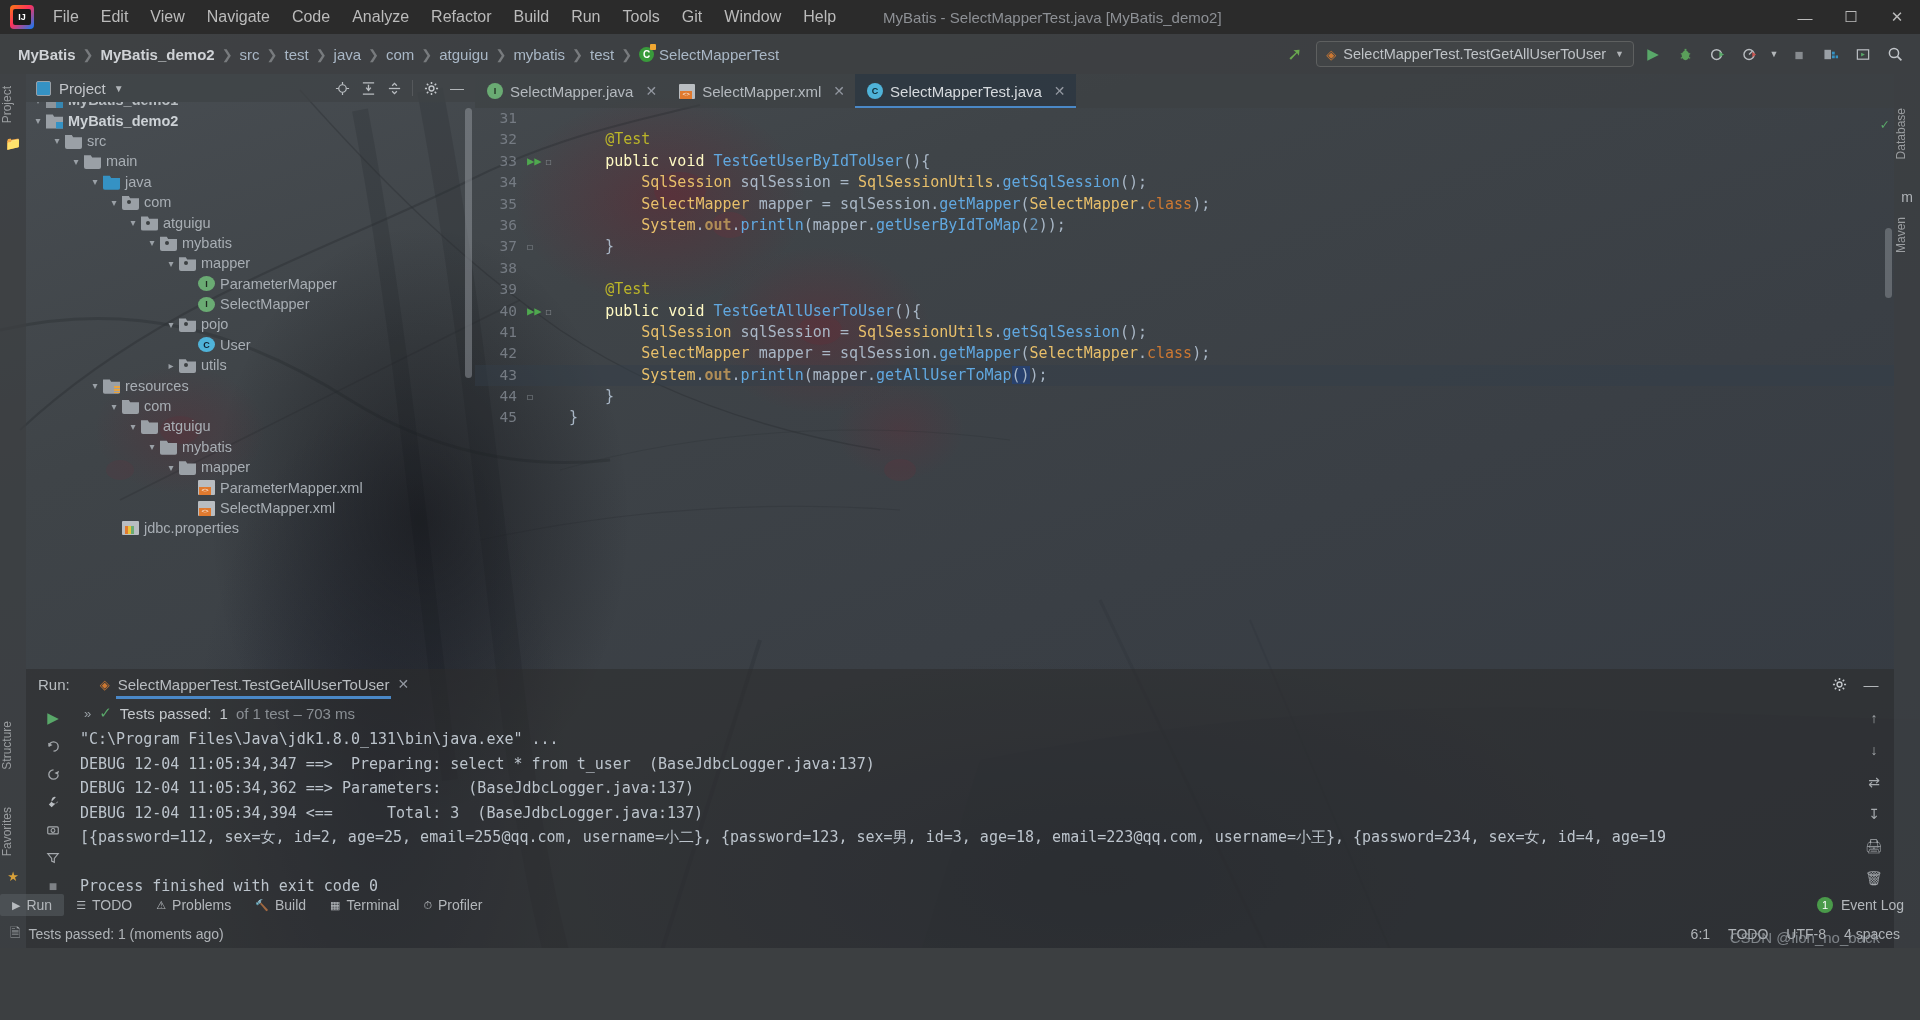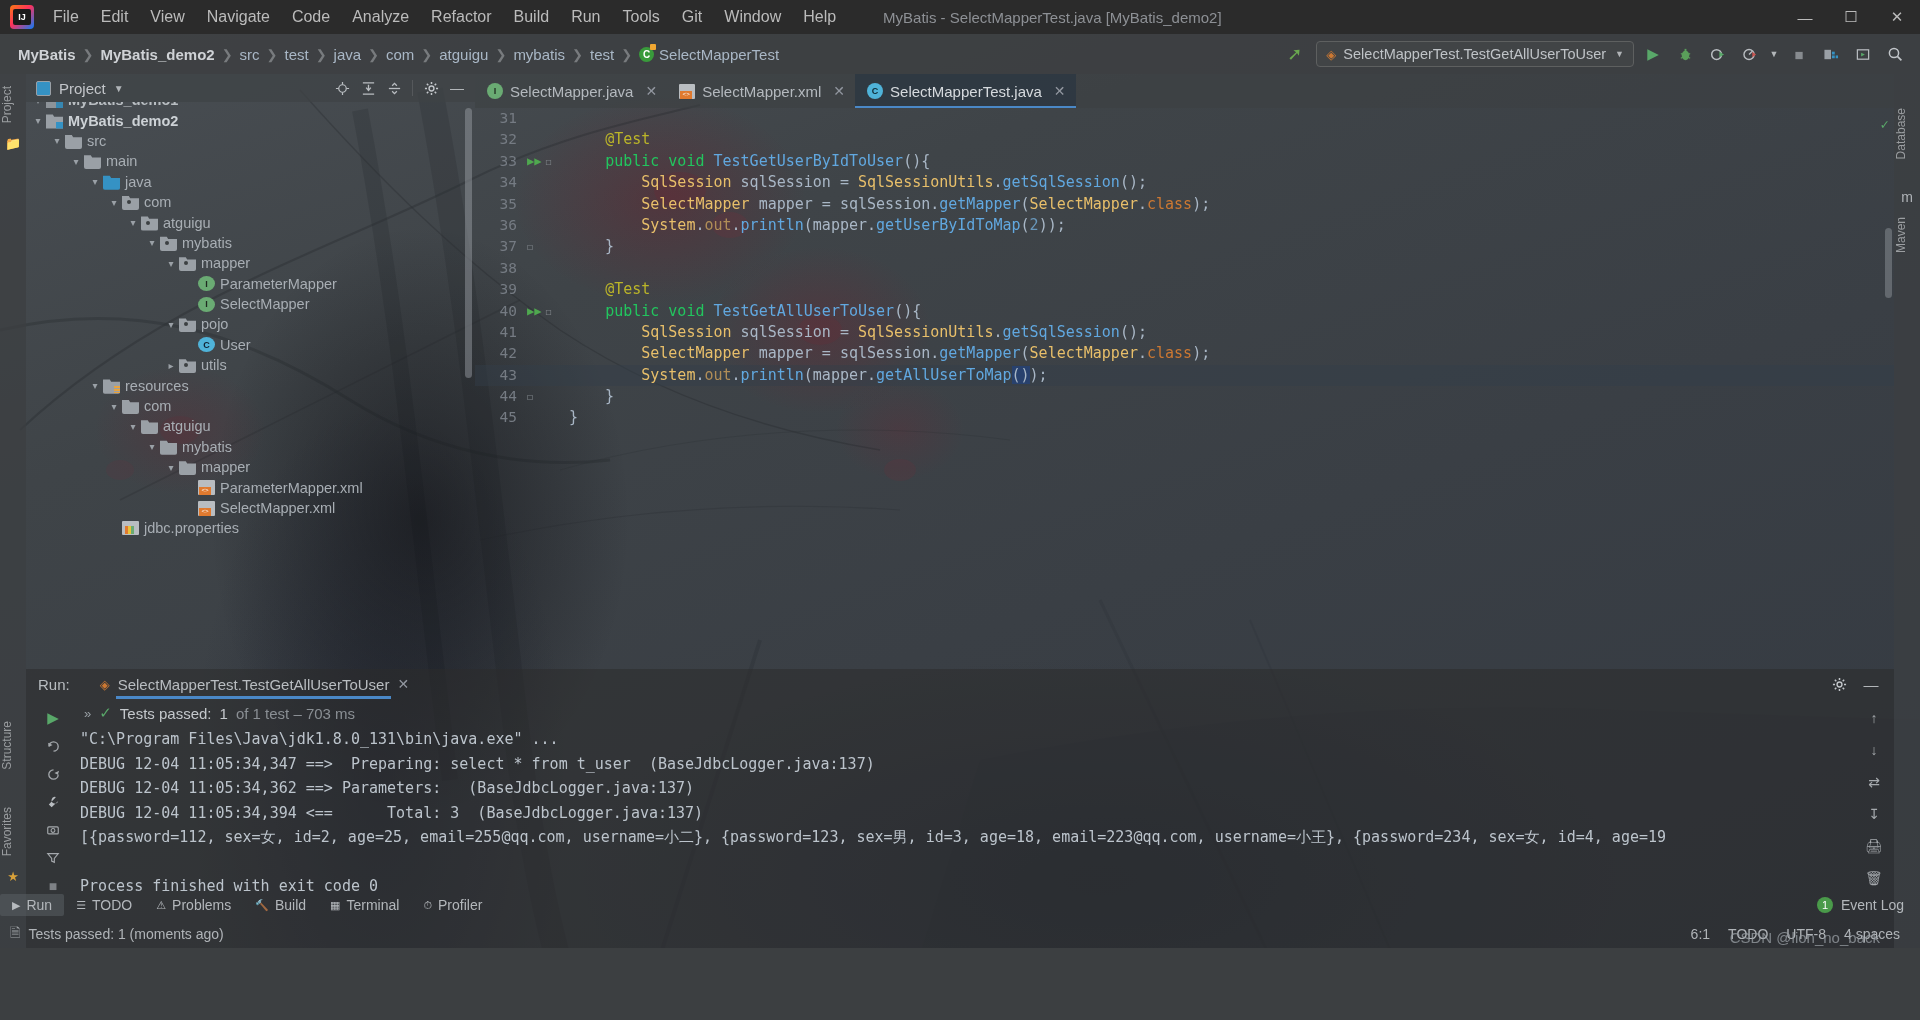--- a/index.html
+++ b/index.html
@@ -208,22 +208,22 @@
   .code-line.current{ background:rgba(50,62,74,0.45); }
   .gutter{
     width:50px; flex:0 0 50px; text-align:right; padding-right:8px;
     color:#757b83; font-size:14.5px;
   }
   .marks{ width:42px; flex:0 0 42px; display:flex; align-items:center; gap:4px; padding-left:2px;}
   .run-mark{ color:#4fa84f; font-size:12px; }
   .fold{ color:#7b8085; font-size:10px; }
   .code-text{ padding-left:2px; }
 
-  .k{color:#cc7832;} .kp{color:#22c55e;} .ann{color:#bbb529;}
-  .typ{color:#e8bf6a;} .mth{color:#61a8e0;} .num{color:#6897bb;} .pl{color:#a9b7c6;} .stat{color:#b08d57;}
+  .k{color:#cc7832;} .kp{color:#fef9c3;} .ann{color:#bbb529;}
+  .typ{color:#e8bf6a;} .mth{color:#61a8e0;} .num{color:#6897bb;} .pl{color:#a9b7c6;} .stat{color:#b08d57;font-weight:bold;}
   .sel{ background:rgba(33,66,131,0.65); }
 
   .editor-vscroll{
     position:absolute; right:2px; top:120px; width:7px; height:70px;
     background:rgba(140,146,152,0.5); border-radius:4px;
   }
   .gutter-check{ position:absolute; right:5px; top:6px; color:#59a869; font-size:14px;}
 
   
   .runwin{

